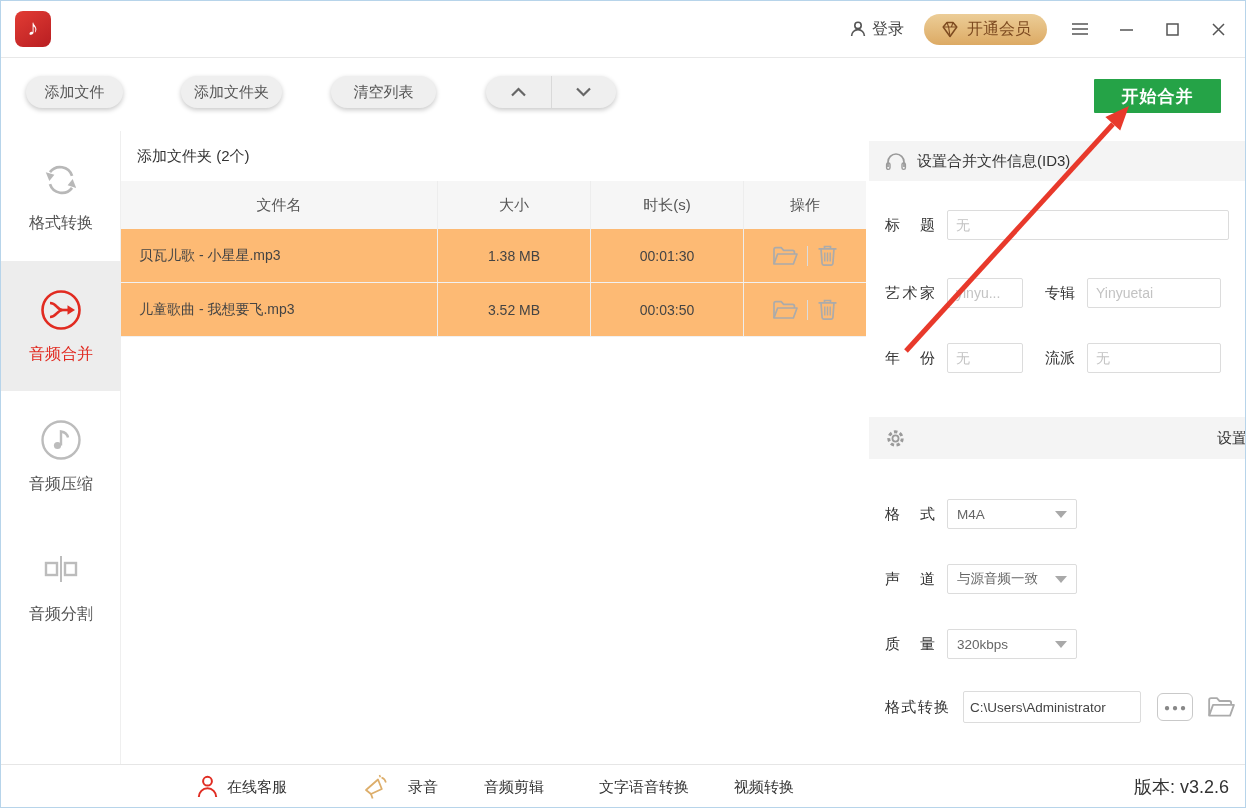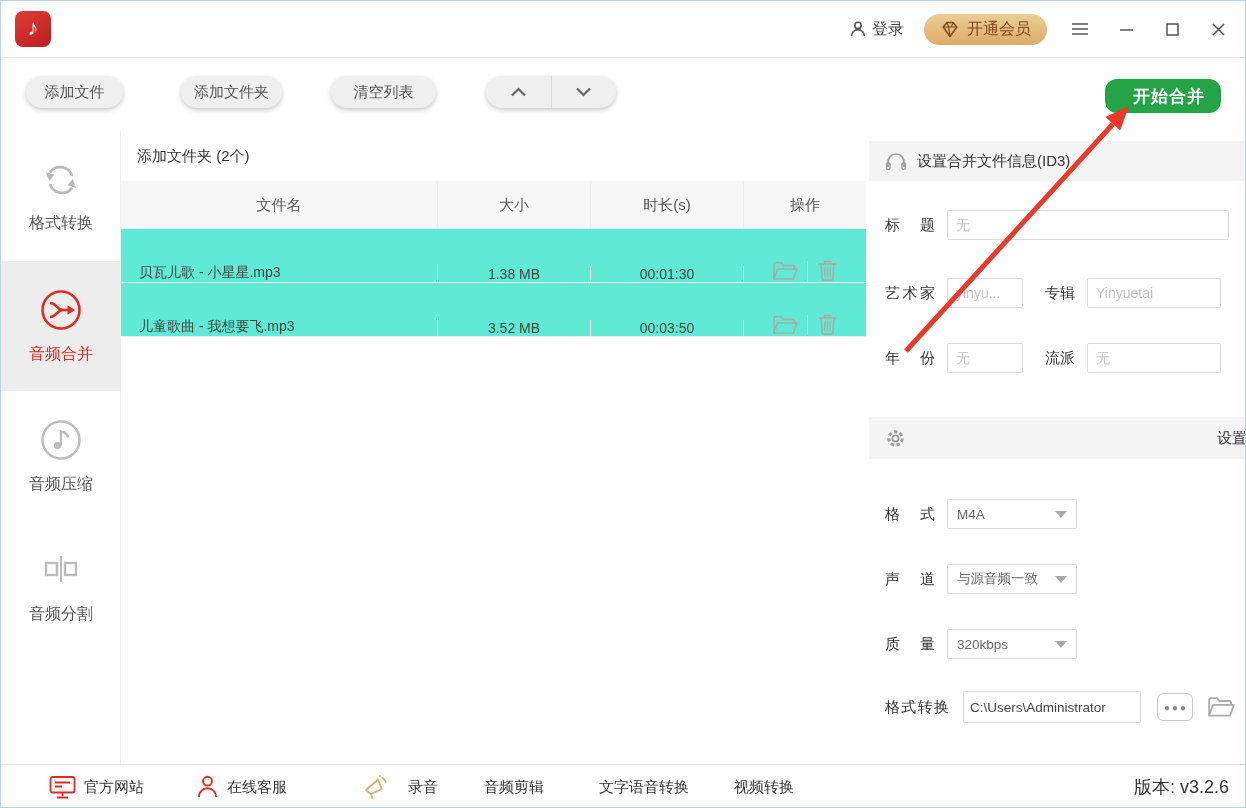--- a/index.html
+++ b/index.html
@@ -20,36 +20,36 @@
 
   
   .toolbar{position:absolute;left:0;top:57px;width:100%;height:73px;background:#fff;}
   .pill{position:absolute;top:18px;height:32px;border-radius:17px;background:#efefef;
     box-shadow:0 2px 5px rgba(0,0,0,.22);display:flex;align-items:center;justify-content:center;
     font-size:15px;color:#555;cursor:pointer;box-sizing:border-box;}
   .updown{position:absolute;top:18px;left:485px;width:130px;height:32px;border-radius:17px;background:#efefef;
     box-shadow:0 2px 5px rgba(0,0,0,.22);display:flex;}
   .ud-half{flex:1;display:flex;align-items:center;justify-content:center;cursor:pointer;}
   .ud-half:first-child{border-right:1px solid #d9d9d9;}
-  .startbtn{position:absolute;right:24px;top:21px;width:104px;height:34px;border-radius:12px;background:#25a347;
-    color:#fff;font-size:17px;font-weight:bold;display:flex;align-items:center;justify-content:center;cursor:pointer;letter-spacing:1px;padding-left:12px;}
+  .startbtn{position:absolute;right:24px;top:21px;width:127px;height:34px;border-radius:1px;background:#25a347;
+    color:#fff;font-size:17px;font-weight:bold;display:flex;align-items:center;justify-content:center;cursor:pointer;letter-spacing:1px;}
 
   
   .sidebar{position:absolute;left:0;top:130px;width:120px;height:633px;background:#fff;border-right:1px solid #efefef;box-sizing:border-box;}
   .side-item{position:absolute;left:0;width:120px;height:130px;display:flex;flex-direction:column;
     align-items:center;justify-content:center;gap:12px;cursor:pointer;}
   .side-item .lbl{font-size:16px;color:#555;}
   .side-item.active{background:#ededed;}
   .side-item.active .lbl{color:#e12b21;}
 
   
   .filearea{position:absolute;left:120px;top:130px;width:745px;}
   .list-title{height:50px;display:flex;align-items:center;padding-left:16px;font-size:15px;color:#333;}
   .thead{display:flex;height:48px;background:#f6f6f6;}
-  .trow{display:flex;height:53px;background:#5eead4;border-bottom:1px solid #f1f1f1;align-items:flex-end;}
+  .trow{display:flex;height:53px;background:#fdba74;border-bottom:1px solid #f1f1f1;}
   .cell{display:flex;align-items:center;justify-content:center;box-sizing:border-box;border-right:1px solid #ededed;font-size:14px;color:#444;}
   .cell:last-child{border-right:none;}
   .c1{width:317px;}.c2{width:153px;}.c3{width:153px;}.c4{width:122px;}
   .thead .cell{color:#555;font-size:15px;background:#f6f6f6;}
   .trow .c1{justify-content:flex-start;padding-left:18px;}
   .ops{gap:9px;}
   .op-btn{display:flex;align-items:center;cursor:pointer;}
   .op-sep{width:1px;height:20px;background:#dcdcdc;}
 
   
@@ -300,28 +300,20 @@
       <span class="op-btn" style="margin-left:14px;">
         <svg width="28" height="24" viewBox="0 0 26 22">
           <path d="M2 19 V4.5 q0 -1.8 1.8 -1.8 h5.4 L11.6 5.4 h9 q1.8 0 1.8 1.8 V9" fill="none" stroke="#ababab" stroke-width="1.7"></path>
           <path d="M2 19 L5.6 9 H25 L21.4 19 z" fill="none" stroke="#ababab" stroke-width="1.7" stroke-linejoin="round"></path>
         </svg>
       </span>
     </div>
   </aside>
 
   <footer class="footer">
-    <div class="flink" style="left:48px;">
-      <svg width="27" height="25" viewBox="0 0 27 25">
-        <rect x="1.5" y="2" width="24" height="15.5" rx="2" fill="none" stroke="#e02c22" stroke-width="1.8"></rect>
-        <path d="M6 7.5 h15 M6 11.5 h7" stroke="#e02c22" stroke-width="1.8"></path>
-        <path d="M13.5 17.5 v3.5 M8 22.5 h11" stroke="#e02c22" stroke-width="1.8"></path>
-      </svg>
-      <span>官方网站</span>
-    </div>
     <div class="flink" style="left:195px;">
       <svg width="23" height="24" viewBox="0 0 23 24">
         <circle cx="11.5" cy="6.2" r="4.4" fill="none" stroke="#e02c22" stroke-width="2"></circle>
         <path d="M2.8 22 a8.7 8.7 0 0 1 17.4 0" fill="none" stroke="#e02c22" stroke-width="2"></path>
       </svg>
       <span>在线客服</span>
     </div>
     <div class="flink" style="left:360px;gap:20px;">
       <svg width="27" height="26" viewBox="0 0 27 26">
         <path d="M5 16 L17 5.5 l3.8 9.5 L10 20 z" fill="none" stroke="#ddae6b" stroke-width="1.8" stroke-linejoin="round"></path>

